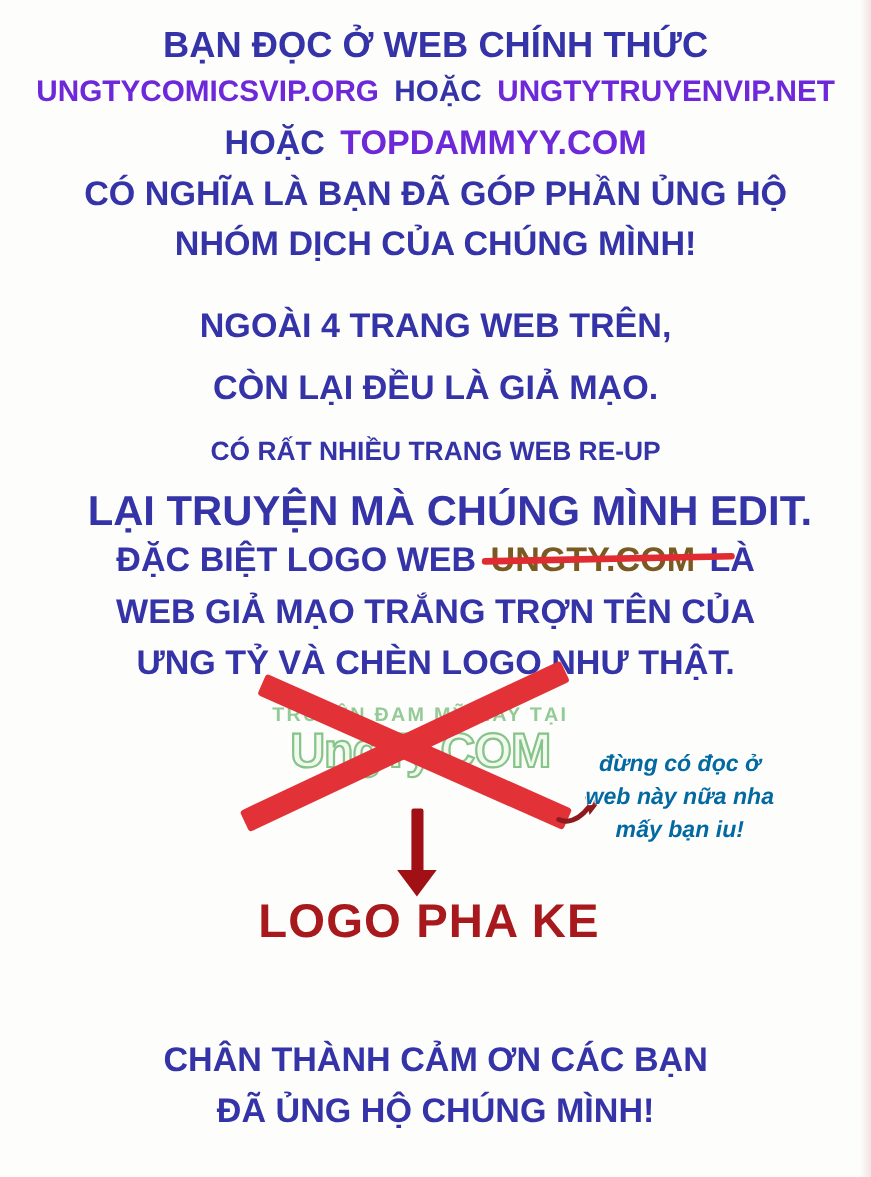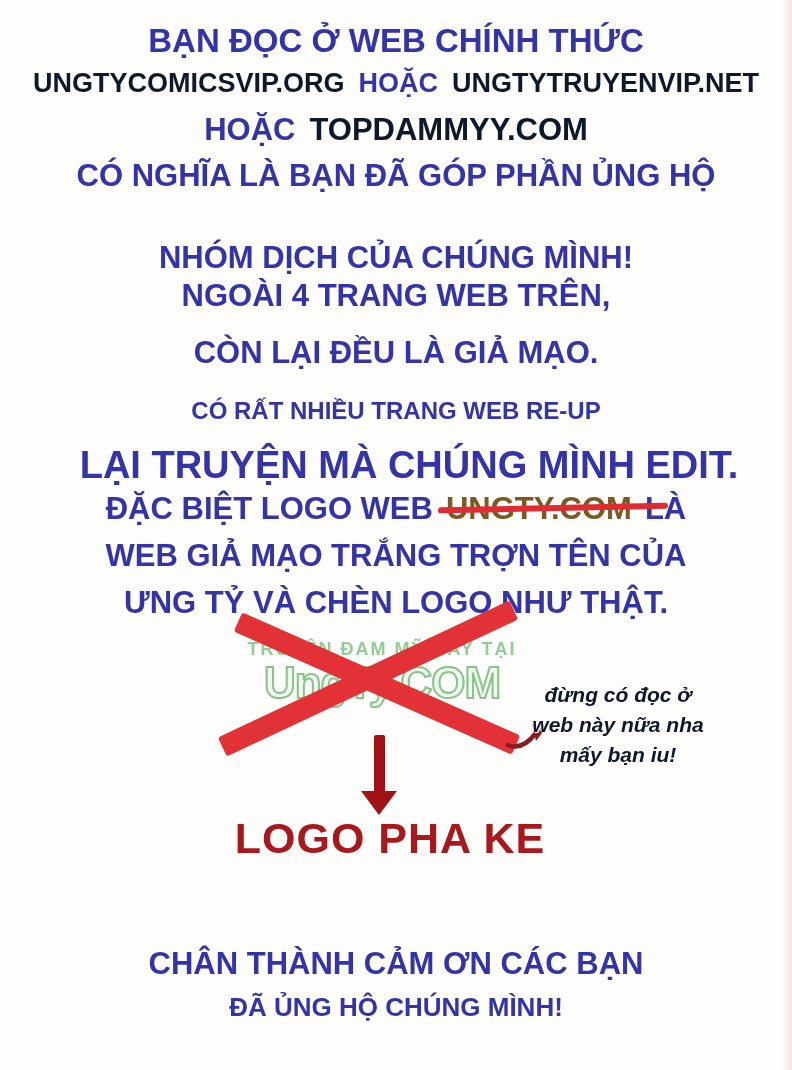--- a/index.html
+++ b/index.html
@@ -17,28 +17,28 @@
     position: absolute; right: 0; top: 0; bottom: 0; width: 10px;
     background: linear-gradient(to left, #f2e4e3, rgba(242,228,227,0));
   }
   .line {
     position: absolute;
     left: 0; width: 100%;
     text-align: center;
     white-space: nowrap;
   }
   .blue { color: #3533a8; }
-  .red  { color: #0f172a; }
+  .red  { color: #6d28d9; }
   .seg { display: inline-block; margin: 0 7px; }
 
   .l1 { top: 22px;  font-size: 33px; }
   .l2 { top: 68px;  font-size: 27px; }
   .l3 { top: 112px; font-size: 31px; }
   .l4 { top: 158px; font-size: 31px; }
-  .l5 { top: 204px; font-size: 31px; margin-top: 36px; }
+  .l5 { top: 204px; font-size: 31px; }
 
   .n1 { top: 278px; font-size: 31px; }
   .n2 { top: 322px; font-size: 31px; margin-top: 13px; }
 
   .w1 { top: 397px; font-size: 24px; }
   .w2 { top: 444px; font-size: 38px; padding-left: 13px; }
   .w3 { top: 491px; font-size: 31px; }
   .w4 { top: 538px; font-size: 31px; }
   .w5 { top: 585px; font-size: 31px; }
 
@@ -83,21 +83,21 @@
   .xbar2 { width: 322px; left: 207px; top: 668px; transform: rotate(-25.2deg); }
 
   
   .curve-arrow { position: absolute; left: 505px; top: 720px; }
 
   
   .note {
     position: absolute; left: 528px; top: 680px; width: 180px;
     text-align: center;
     font-size: 21px; font-style: italic; line-height: 30px;
-    color: #0f172a;
+    color: #0369a1;
     text-shadow: 0 0 2px #fff, 0 0 2px #fff, 1px 1px 0 #fff, -1px -1px 0 #fff;
     white-space: nowrap;
   }
 
   
   .down-arrow-shaft {
     position: absolute; left: 374px; top: 735px;
     width: 11px; height: 58px;
     background: #a01014; border-radius: 2px;
   }
@@ -112,21 +112,21 @@
   .caption {
     position: absolute; top: 814px; left: 0; width: 100%;
     text-align: center;
     transform: translateX(-6px);
     font-size: 43px; letter-spacing: 1px;
     color: #a8191d;
     white-space: nowrap;
   }
 
   .f1 { top: 946px; font-size: 31px; }
-  .f2 { top: 992px; font-size: 26px; }
+  .f2 { top: 992px; font-size: 31px; }
 </style>
 </head>
 <body>
 
 <div class="page">
   <div class="edge-strip"></div>
 
   <div class="line l1 blue">BẠN ĐỌC Ở WEB CHÍNH THỨC</div>
   <div class="line l2">
     <span class="seg red">UNGTYCOMICSVIP.ORG</span><span class="seg blue">HOẶC</span><span class="seg red">UNGTYTRUYENVIP.NET</span>

